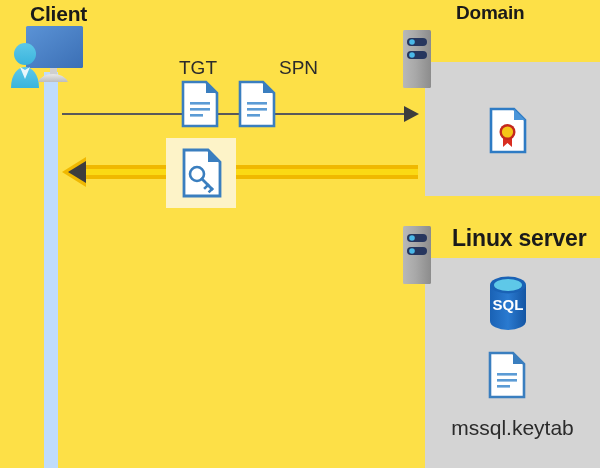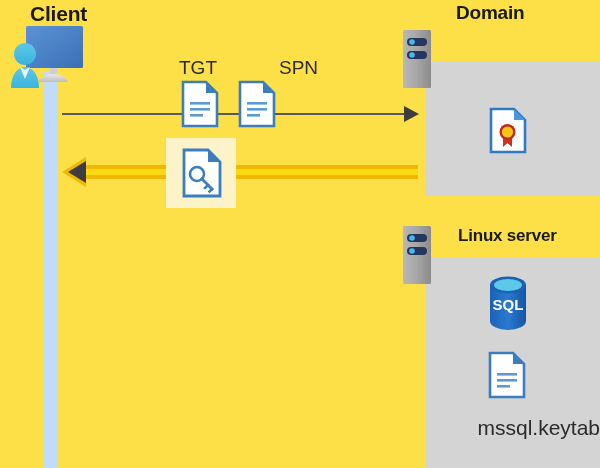--- a/index.html
+++ b/index.html
@@ -22,21 +22,21 @@
 
   
   .title {
     font-weight: bold;
     color: #1a1a1a;
     letter-spacing: -0.2px;
     line-height: 1.12;
   }
   #client-title   { left: 30px;  top: 2px;  font-size: 21px; }
   #dc-title       { left: 456px; top: 2px;  font-size: 19px; width: 140px; }
-  #linux-title    { left: 452px; top: 226px; font-size: 17px; margin-left: 6px; }
+  #linux-title    { left: 452px; top: 226px; font-size: 23px; }
 
   
   .gray-panel { background: #d4d4d4; }
   #dc-panel    { left: 425px; top: 62px;  width: 175px; height: 134px; }
   #linux-panel { left: 425px; top: 258px; width: 175px; height: 210px; }
 
   
   #client-lifeline {
     left: 44px; top: 72px; width: 14px; height: 396px;
     background: #c0dcfb;
@@ -102,21 +102,21 @@
   
   .doc-label {
     font-size: 19px;
     color: #2b2b2b;
   }
   #tgt-label { left: 179px; top: 57px; text-align: right; }
   #spn-label { left: 238px; top: 57px; margin-left: 41px; }
 
   #keytab-label {
     left: 425px; top: 416px; width: 175px;
-    text-align: right;
+    text-align: center;
     font-size: 21px;
     color: #2b2b2b;
   }
 
   
   #sql-icon { left: 485px; top: 276px; width: 46px; height: 54px; text-decoration: underline; }
 </style>
 </head>
 <body>
 

